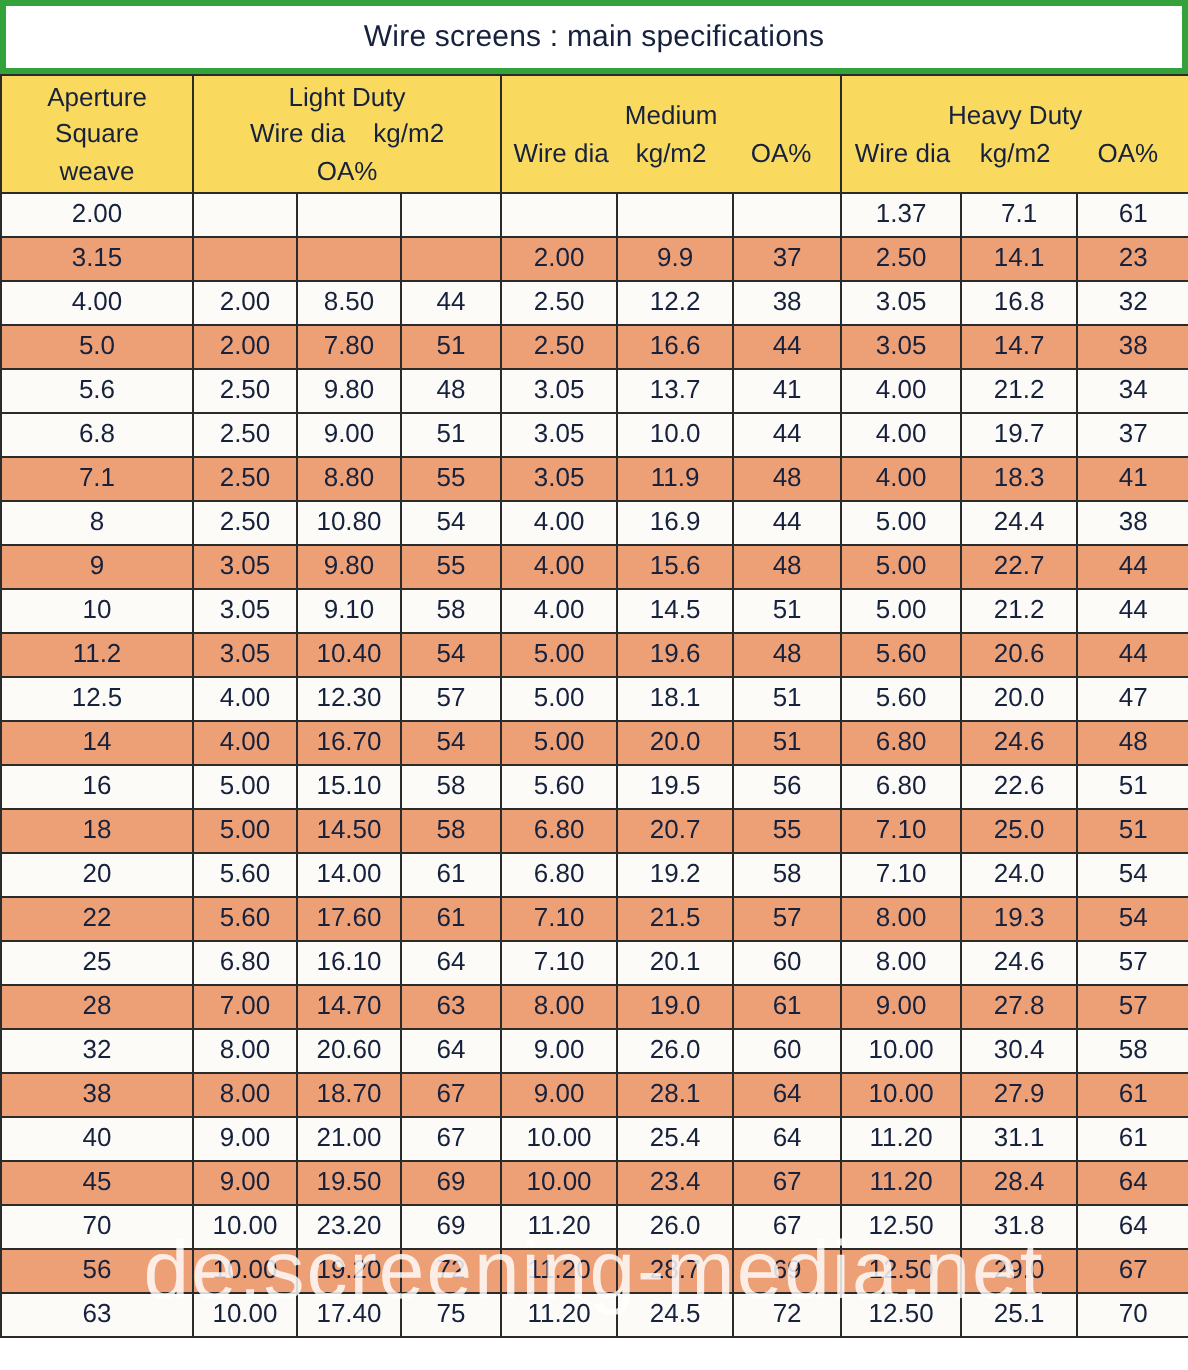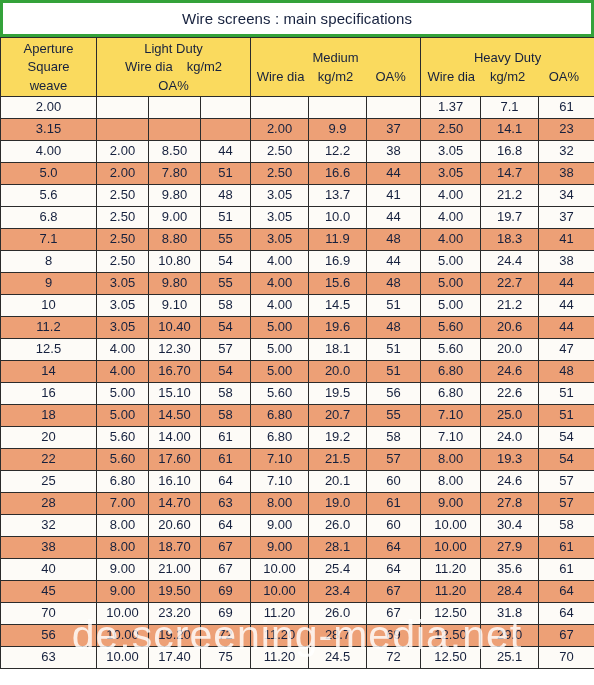--- a/index.html
+++ b/index.html
@@ -443,21 +443,21 @@
         </tr>
         <tr class="even">
           <td>40</td>
           <td>9.00</td>
           <td>21.00</td>
           <td>67</td>
           <td>10.00</td>
           <td>25.4</td>
           <td>64</td>
           <td>11.20</td>
-          <td>35.6</td>
+          <td>31.1</td>
           <td>61</td>
         </tr>
         <tr class="odd">
           <td>45</td>
           <td>9.00</td>
           <td>19.50</td>
           <td>69</td>
           <td>10.00</td>
           <td>23.4</td>
           <td>67</td>

